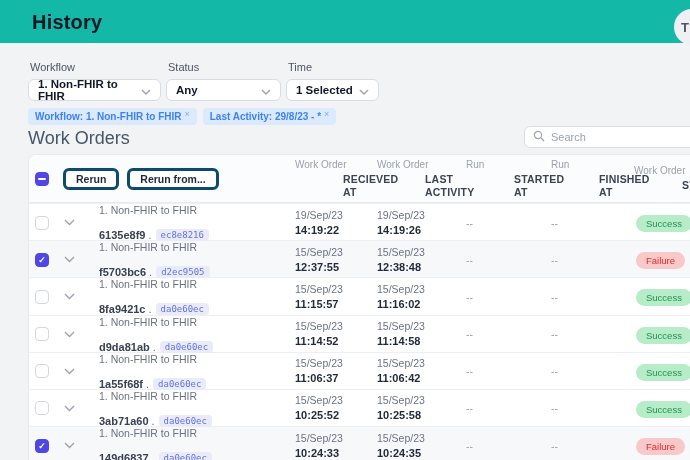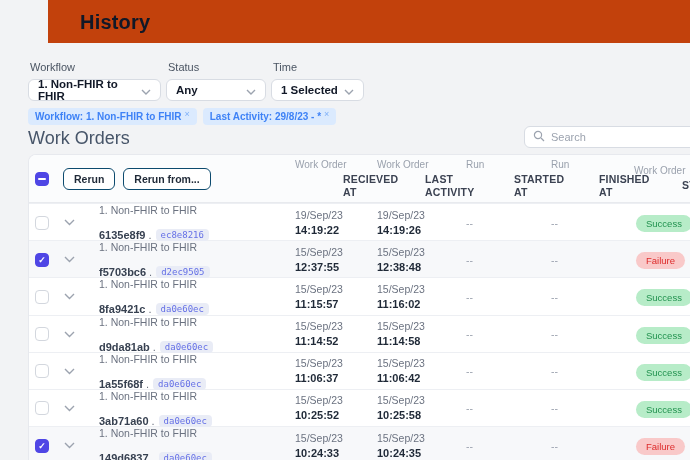--- a/index.html
+++ b/index.html
@@ -1,32 +1,32 @@
 <!DOCTYPE html>
 <html><head>
 <meta charset="utf-8">
 <style>
   * { margin:0; padding:0; box-sizing:border-box; }
   html,body { width:690px; height:460px; overflow:hidden; background:#f2f3f5;
               font-family:"Liberation Sans", sans-serif; }
-  .topbar { position:relative; height:43px; background:#c2410c;margin-left:48px; }
+  .topbar { position:relative; height:43px; background:#14b8a6; }
   .page-title { position:absolute; left:32px; top:11px; font-size:20px; font-weight:700; color:#111827; letter-spacing:.2px; }
   .avatar { position:absolute; left:674px; top:9px; width:36px; height:36px; border-radius:50%;
             background:#eef0f3; color:#4b5563; font-size:13px; font-weight:700;
             display:flex; align-items:center; justify-content:center; padding-right:14px; }
   .content { position:relative; height:417px; padding-left:28px; }
 
   
   .filters { display:flex; padding-top:18px; gap:5px; }
   .filter-label { font-size:11px; color:#4b5563; margin-bottom:6px; margin-left:2px; }
   .select { height:22px; background:#fff; border:1px solid #d8dce3; border-radius:6px;
             display:flex; align-items:center; justify-content:space-between; padding:0 9px; cursor:pointer; }
   .select-value { font-size:11.5px; font-weight:700; color:#111827; }
   .f-workflow .select { width:133px; }
-  .f-status .select { width:100px;justify-content:space-between; }
+  .f-status .select { width:115px;justify-content:space-between; }
   .f-time .select { width:93px; }
 
   
   .chips { display:flex; gap:6px; margin-top:7px; }
   .chip { background:#dbeafe; border-radius:4px; height:17px; display:flex; align-items:flex-start;
           padding:2px 7px 9px 7px; }
   .chip-label { font-size:10px; font-weight:700; color:#3e82f6; line-height:13px; }
   .chip-close { font-size:9px; color:#7fb0f8; margin-left:3px; line-height:9px; cursor:pointer; }
 
   .section-title { margin-top:3px; font-size:18px; color:#475569; }
@@ -36,21 +36,21 @@
   .search-box input { border:none; outline:none; font-size:11px; color:#374151; width:120px;
                       font-family:"Liberation Sans", sans-serif; margin-left:6px; background:transparent; }
   .search-box input::placeholder { color:#9ca3af; }
 
   
   .card { margin-top:5px; width:680px; background:#fff; border:1px solid #e7e9ee; border-bottom:none;
           border-radius:8px 8px 0 0; overflow:hidden; }
   .rgrid { display:grid; grid-template-columns:26px 28px 212px 82px 89px 85px 83px 110px; align-items:center; }
   .thead { height:48px; background:#fbfcfd; border-bottom:1px solid #e8eaee; }
   .toolbar { grid-column:2 / 4; display:flex; gap:8px; margin-left:8px; }
-  .btn { height:22px; background:#fff; border:1px solid #0c4a6e; border-radius:6px; padding:0 10px;
+  .btn { height:22px; background:#fff; border:3px solid #0c4a6e; border-radius:6px; padding:0 10px;
          font-size:10.5px; font-weight:700; color:#1f2937; font-family:"Liberation Sans", sans-serif; cursor:pointer; }
   .th .l1 { font-size:10px; color:#9aa1ad; line-height:12px; }
   .th .l2 { font-size:10.5px; font-weight:700; color:#3b4252; line-height:13px; margin-top:2px; letter-spacing:.2px;padding-left:48px; }
 
   .trow { height:37.2px; border-top:1px solid #edeff3; }
   .trow:first-of-type { border-top:none; }
   .trow.checked { background:#f7f8fa; }
 
   .checkbox { width:14px; height:14px; border:1.5px solid #d3d7de; border-radius:4px; background:#fff;
               justify-self:center; cursor:pointer; display:flex; align-items:center; justify-content:center; }

